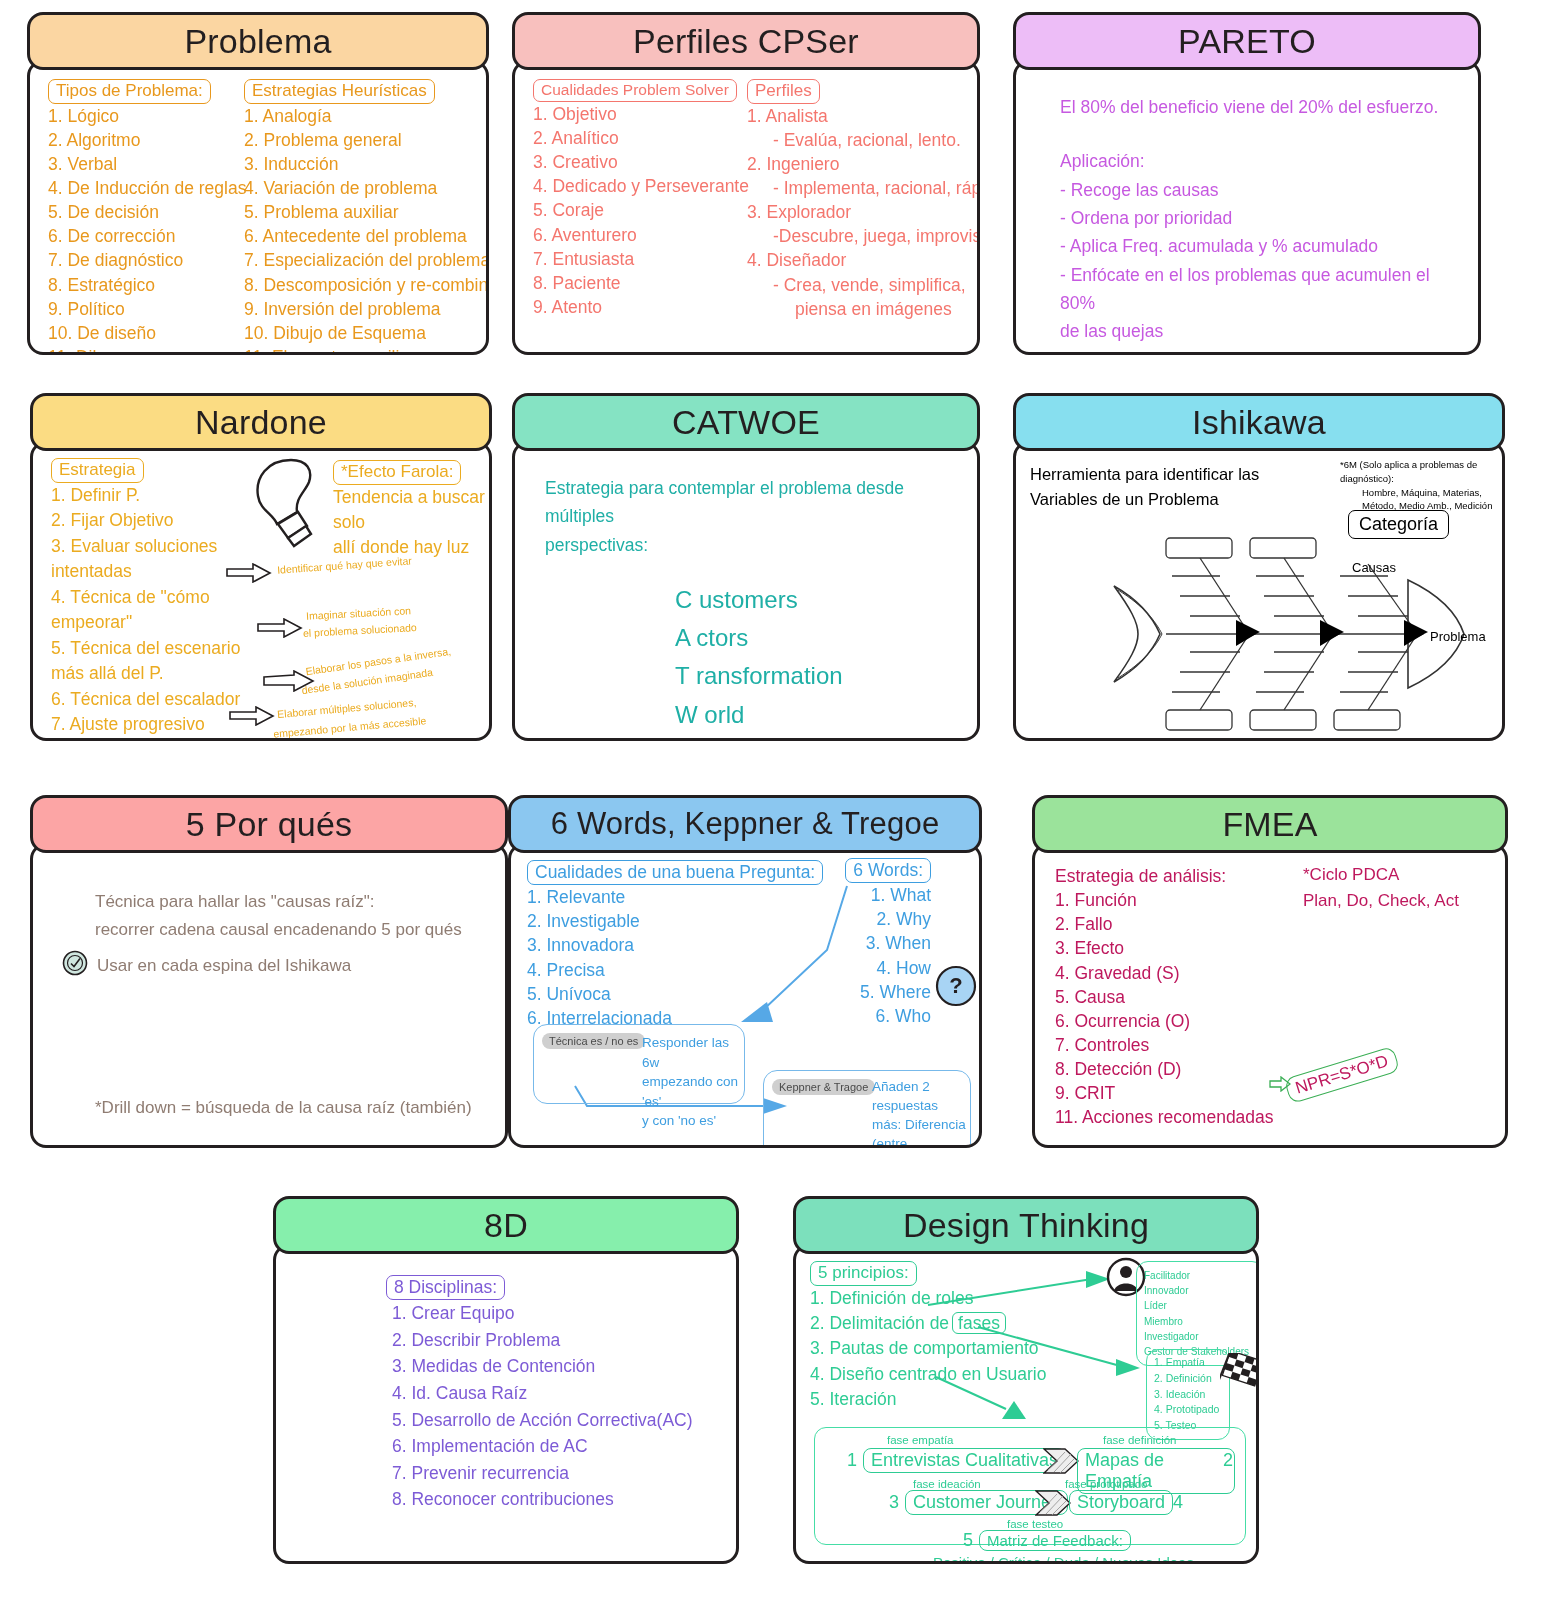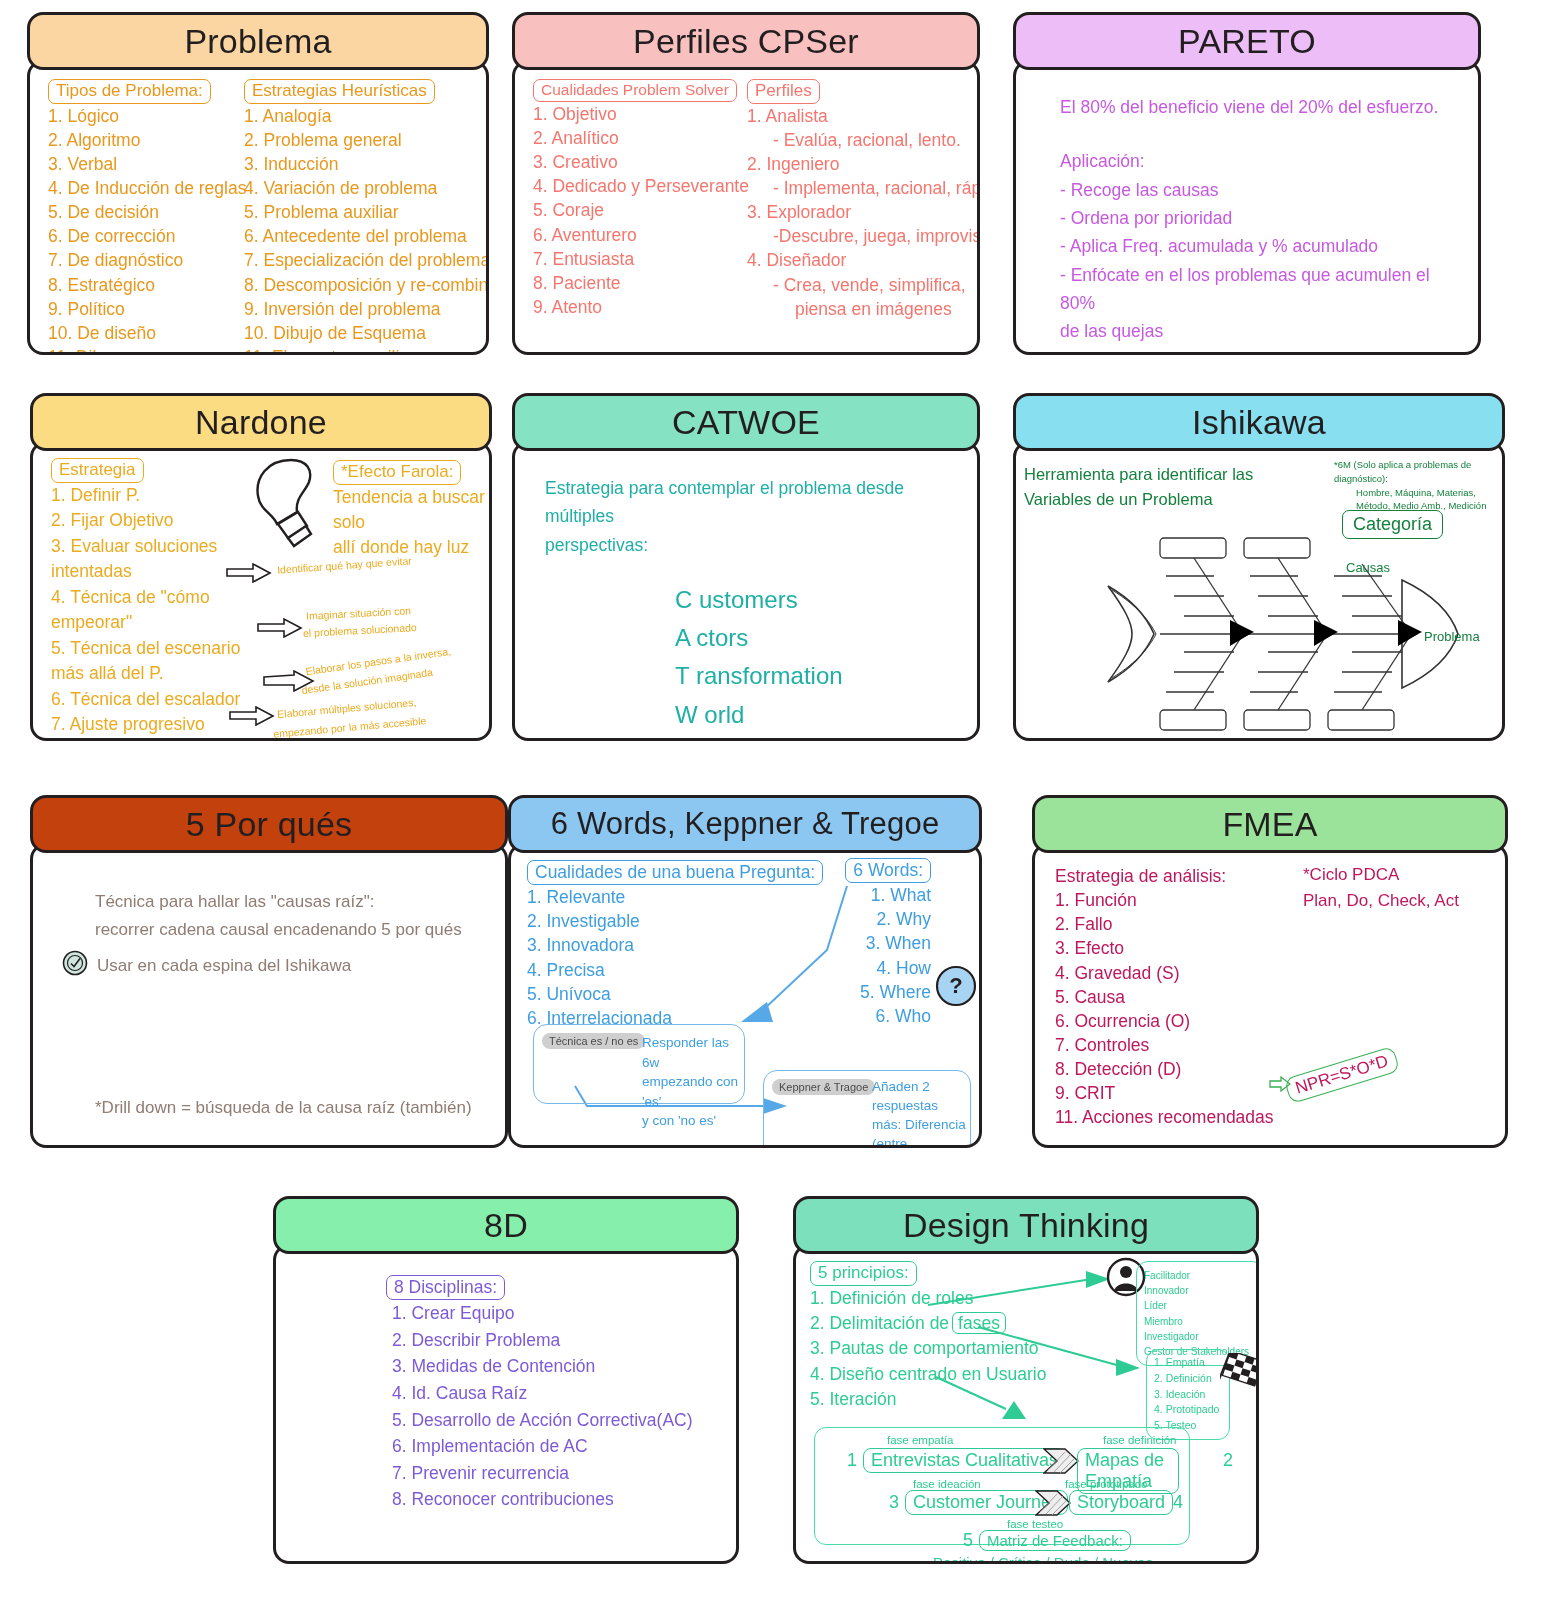--- a/index.html
+++ b/index.html
@@ -74,25 +74,25 @@
   
   #c-catwoe { left:512px; top:393px; width:468px; }
   #c-catwoe .card-head { background:#85E3C3; }
   #c-catwoe .card-body { height:300px; color:#1FAFA6; padding:30px 30px; }
   #c-catwoe .letters { margin-top:22px; padding-left:130px; }
   #c-catwoe .letters div { font-size:24px; line-height:1.59; }
 
   
   #c-ishikawa { left:1013px; top:393px; width:492px; }
   #c-ishikawa .card-head { background:#87DFEF; }
-  #c-ishikawa .card-body { height:300px; color:#15803d; padding:18px 8px; }
+  #c-ishikawa .card-body { height:300px; color:#000000; padding:18px 14px; }
 
   
   #c-porques { left:30px; top:795px; width:478px; }
-  #c-porques .card-head { background:#c2410c; }
+  #c-porques .card-head { background:#fca5a5; }
   #c-porques .card-body { height:305px; color:#8F7C72; padding:42px 0 0 62px; }
 
   
   #c-6words { left:508px; top:795px; width:474px; }
   #c-6words .card-head { background:#8BC7F0; }
   #c-6words .card-body { height:305px; color:#3E9EE0; padding:14px 16px; }
 
   
   #c-fmea { left:1032px; top:795px; width:476px; }
   #c-fmea .card-head { background:#9BE39B; }
@@ -582,21 +582,21 @@
             <rect x="4" y="15" width="8.5" height="6.5"></rect>
                 <rect x="21" y="15" width="8.5" height="6.5"></rect>
             <rect x="12.5" y="21.5" width="8.5" height="6.5"></rect>
                 <rect x="29.5" y="21.5" width="8.5" height="6.5"></rect>
           </g>
           <line x1="4" y1="2" x2="1" y2="54" stroke="#231f20" stroke-width="2"></line>
         </g>
       </svg>
 
       
-      <div class="dt-box" style="position:absolute;left:4px;top:166px;width:376px;height:118px;padding:6px 10px">
+      <div class="dt-box" style="position:absolute;left:4px;top:166px;width:432px;height:118px;padding:6px 10px">
 
         <div style="position:relative;height:44px">
           <div class="phase-lbl" style="position:absolute;left:62px;top:0">fase empatía</div>
           <div class="phase-lbl" style="position:absolute;left:278px;top:0">fase definición</div>
           <div class="num" style="position:absolute;left:22px;top:16px">1</div>
           <div class="phase-chip" style="position:absolute;left:38px;top:14px">Entrevistas Cualitativas</div>
           <svg style="position:absolute;left:218px;top:14px" width="36" height="26" viewBox="0 0 36 26">
             <path d="M1 1 L22 1 L35 13 L22 25 L1 25 L14 13 Z" fill="#eee" stroke="#231f20" stroke-width="1.4"></path>
             <g stroke="#999" stroke-width="0.9">
               <line x1="5" y1="22" x2="22" y2="4"></line>

